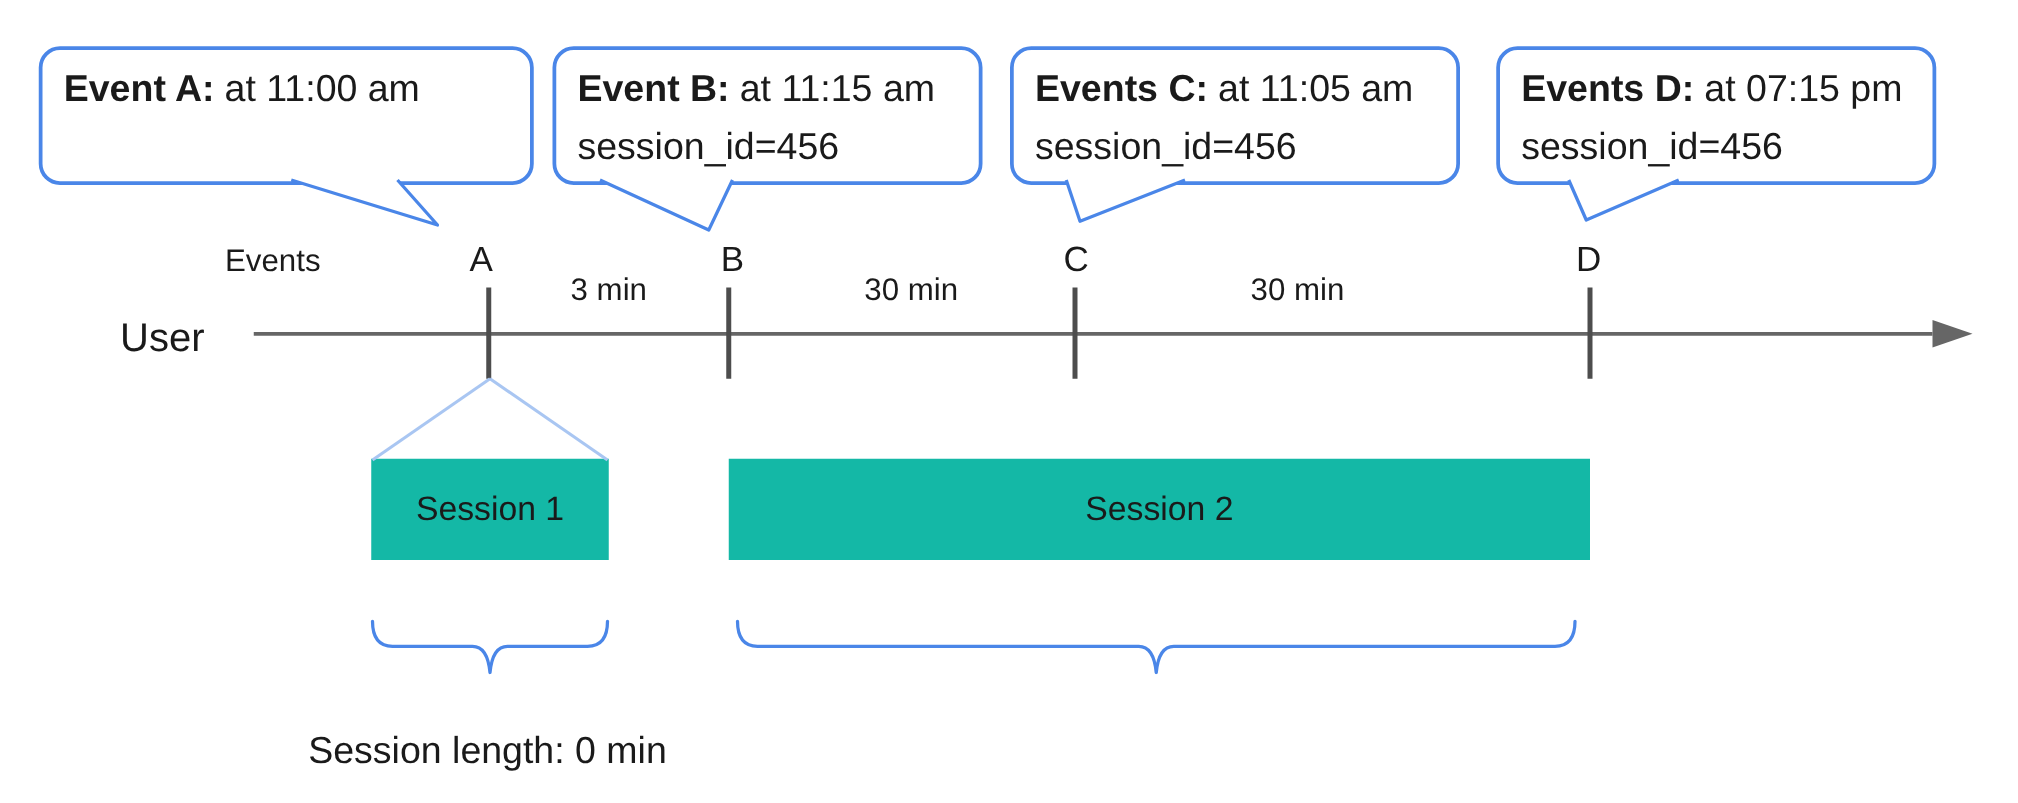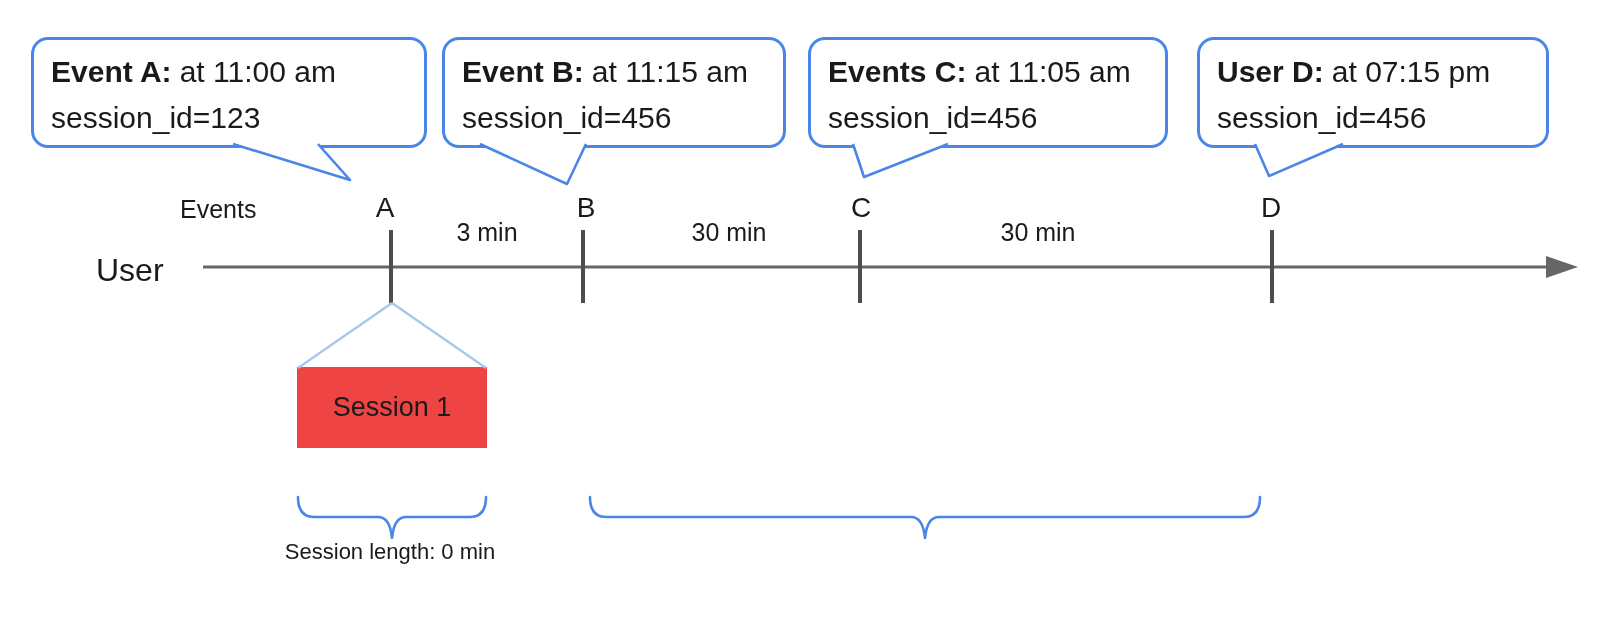--- a/index.html
+++ b/index.html
@@ -19,52 +19,54 @@
   .bubble b{font-weight:bold;}
   .b-rest{margin-left:0.27em;}
 
   
   .lbl{position:absolute;z-index:3;white-space:nowrap;}
   .center{transform:translateX(-50%);}
   .events-lbl{left:180px;top:195px;font-size:25px;text-align:right;}
   .marker{top:192px;font-size:28px;}
   .gap{top:218px;font-size:25px;}
   .user-lbl{left:96px;top:252px;font-size:32px;}
-  .len-lbl{top:539px;font-size:22px;}
+  .len-lbl{top:584px;font-size:30px;}
 
   
   .session-box{
-    position:absolute;top:367px;height:81px;background:#ef4444;z-index:1;
+    position:absolute;top:367px;height:81px;background:#14b8a6;z-index:1;
     display:flex;align-items:center;justify-content:center;font-size:27px;
   }
 </style>
 </head>
 <body>
 
 <div class="canvas">
 
   <div class="bubble" style="left:31px;width:396px;">
     <b>Event A:</b><span class="b-rest">at 11:00 am</span><br>
-    <span>session_id=123</span>
   </div>
   <div class="bubble" style="left:422px;width:344px;margin-left:20px;">
     <b>Event B:</b><span class="b-rest">at 11:15 am</span><br>
     <span>session_id=456</span>
   </div>
   <div class="bubble" style="left:808px;width:360px;">
     <b>Events C:</b><span class="b-rest">at 11:05 am</span><br>
     <span>session_id=456</span>
   </div>
   <div class="bubble" style="left:1197px;width:352px;">
-    <b>User D:</b><span class="b-rest">at 07:15 pm</span><br>
+    <b>Events D:</b><span class="b-rest">at 07:15 pm</span><br>
     <span>session_id=456</span>
   </div>
 
   <div class="session-box" style="left:297px;width:190px;">
     <span>Session 1</span>
+  </div>
+  <div class="session-box" style="left:583px;width:689px;">
+    <span>Session 2</span>
   </div>
 
   <svg class="layer" viewBox="0 0 1614 642">
 
     <g fill="#ffffff" stroke="#4a86e8" stroke-width="2.6" stroke-linejoin="round">
       <path d="M 233 144 L 350 180 L 318 144"></path>
       <path d="M 480 144 L 567 184 L 586 144"></path>
       <path d="M 853 144 L 864 177 L 948 144"></path>
       <path d="M 1255 144 L 1269 176 L 1343 144"></path>
     </g>

